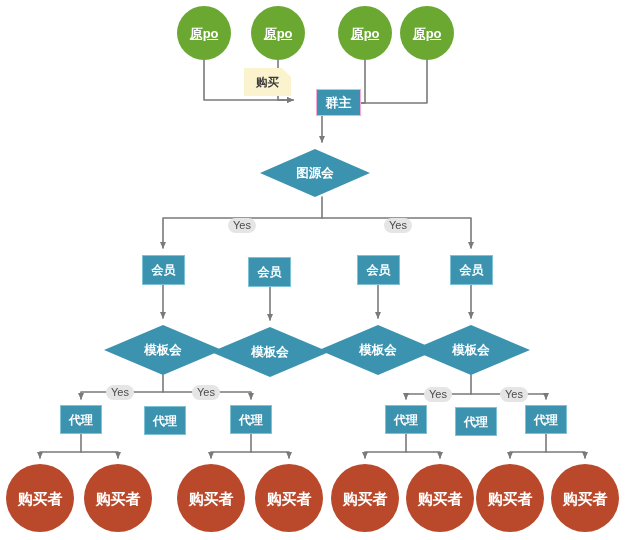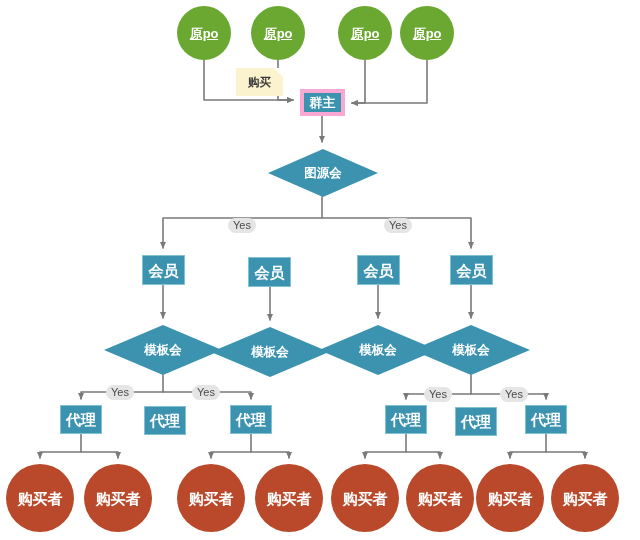--- a/index.html
+++ b/index.html
@@ -46,27 +46,28 @@
   }
   .node-circle-red {
     border-radius: 50%;
     background: #b9492a;
     font-size: 15px;
     letter-spacing: -0.2px;
     text-align: center;
   }
   .node-rect-blue {
     background: #3b93b0;
-    border: 4px solid #f9a8d4;
+    border: 1px solid #f9a8d4;
     font-size: 13px;
+    margin-left: 16px;
   }
   .node-rect-blue-sm {
     background: #3b93b0;
     border: 1px solid #7fc2d6;
-    font-size: 15px;
+    font-size: 12px;
     text-align: right;
   }
   .node-diamond {
     background: transparent;
     border: none;
     color: #ffffff;
     font-size: 12.5px;
   }
   .node-diamond .dlabel {
     position: relative;
@@ -86,20 +87,21 @@
   .note {
     position: absolute;
     background: #fbf3cd;
     color: #3a3a3a;
     font-size: 11.5px;
     font-weight: bold;
     display: flex;
     align-items: center;
     justify-content: center;
     white-space: nowrap;
+    margin-left: 8px;
   }
   .note .fold {
     position: absolute;
     right: 0;
     top: 0;
     width: 0;
     height: 0;
     border-left: 9px solid transparent;
     border-top: 9px solid #ffffff;
   }
@@ -151,21 +153,21 @@
       </div>
       <div class="node node-circle-green" style="left: 338px; top: 6px; width: 54px; height: 54px; background: rgb(106, 168, 50);">
         <span>原po</span>
       </div>
       <div class="node node-circle-green" style="left: 400px; top: 6px; width: 54px; height: 54px; background: rgb(106, 168, 50);">
         <span>原po</span>
       </div>
       <div class="node node-rect-blue" style="left: 300px; top: 89px; width: 45px; height: 27px;">
         <span>群主</span>
       </div>
-      <div class="node node-diamond" style="left: 268px; top: 149px; width: 110px; height: 48px;">
+      <div class="node node-diamond" style="left: 260px; top: 149px; width: 110px; height: 48px;">
         <svg width="110" height="48" viewBox="0 0 110 48" style="position: absolute; left: 0px; top: 0px;">
           <polygon points="55,0 110,24 55,48 0,24" fill="#3b93b0"></polygon>
         </svg>
         <span class="dlabel">图源会</span>
       </div>
       <div class="node node-rect-blue-sm" style="left: 142px; top: 255px; width: 43px; height: 30px;">
         <span>会员</span>
       </div>
       <div class="node node-rect-blue-sm" style="left: 248px; top: 257px; width: 43px; height: 30px;">
         <span>会员</span>

